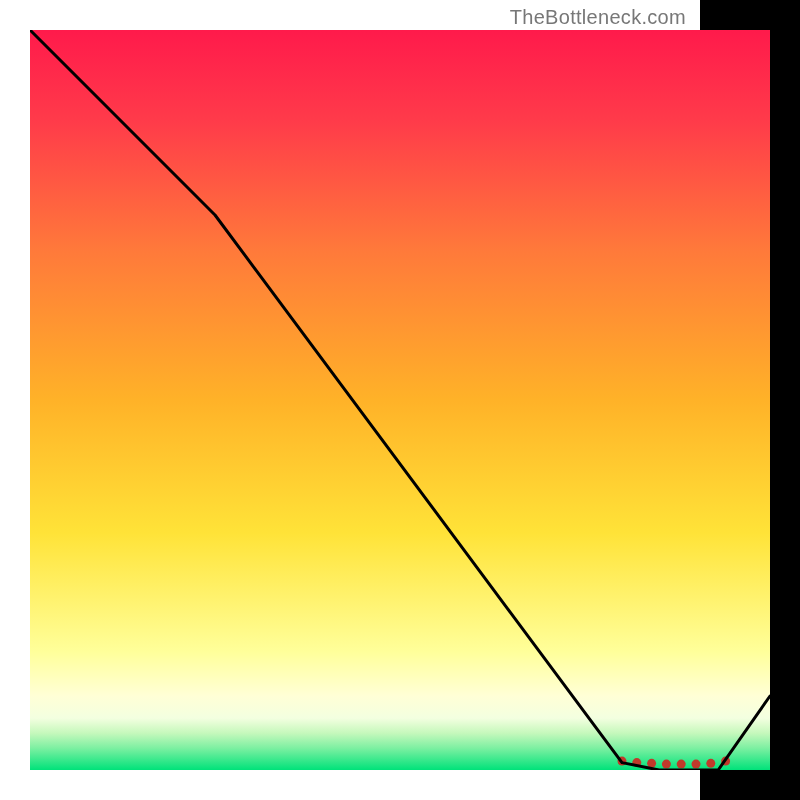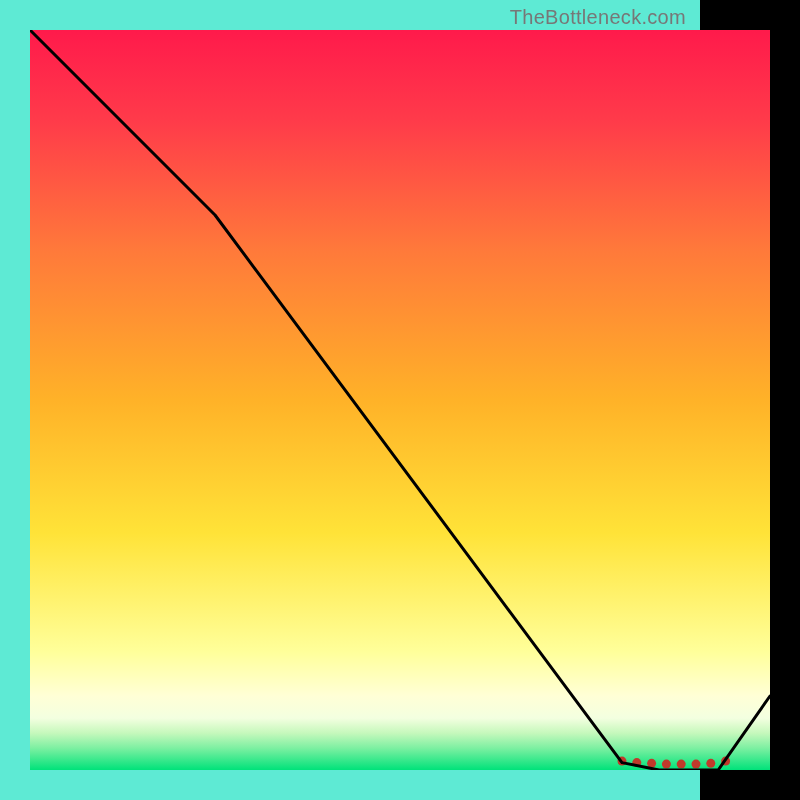--- a/index.html
+++ b/index.html
@@ -1,20 +1,20 @@
 <!DOCTYPE html>
 <html><head>
 <meta charset="utf-8">
 <style>
   * { margin: 0; padding: 0; box-sizing: border-box; }
   html, body { width: 800px; height: 800px; background: #000; overflow: hidden; }
   .frame {
     width: 700px;
     height: 800px;
-    background: #5eead4;
+    background: #ffffff;
     position: relative;
   }
   .attribution {
     position: absolute;
     top: 6px;
     right: 14px;
     color: #777;
     font-family: Arial, Helvetica, sans-serif;
     font-size: 20px;
     letter-spacing: 0.3px;

